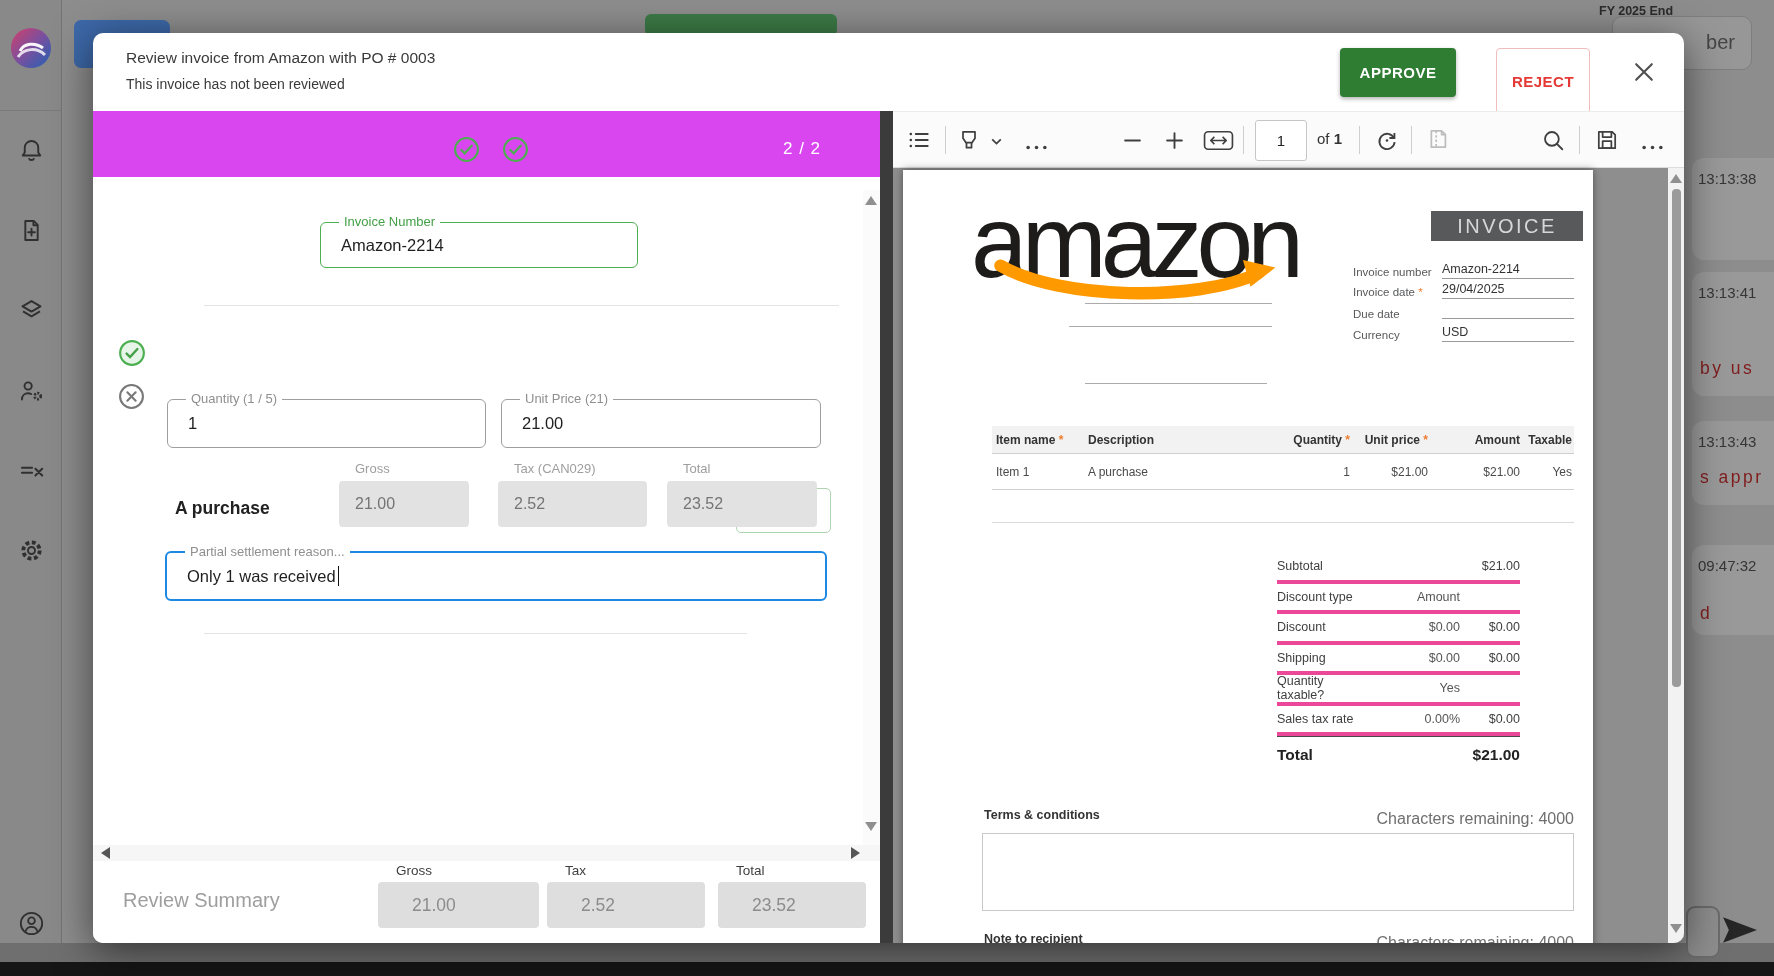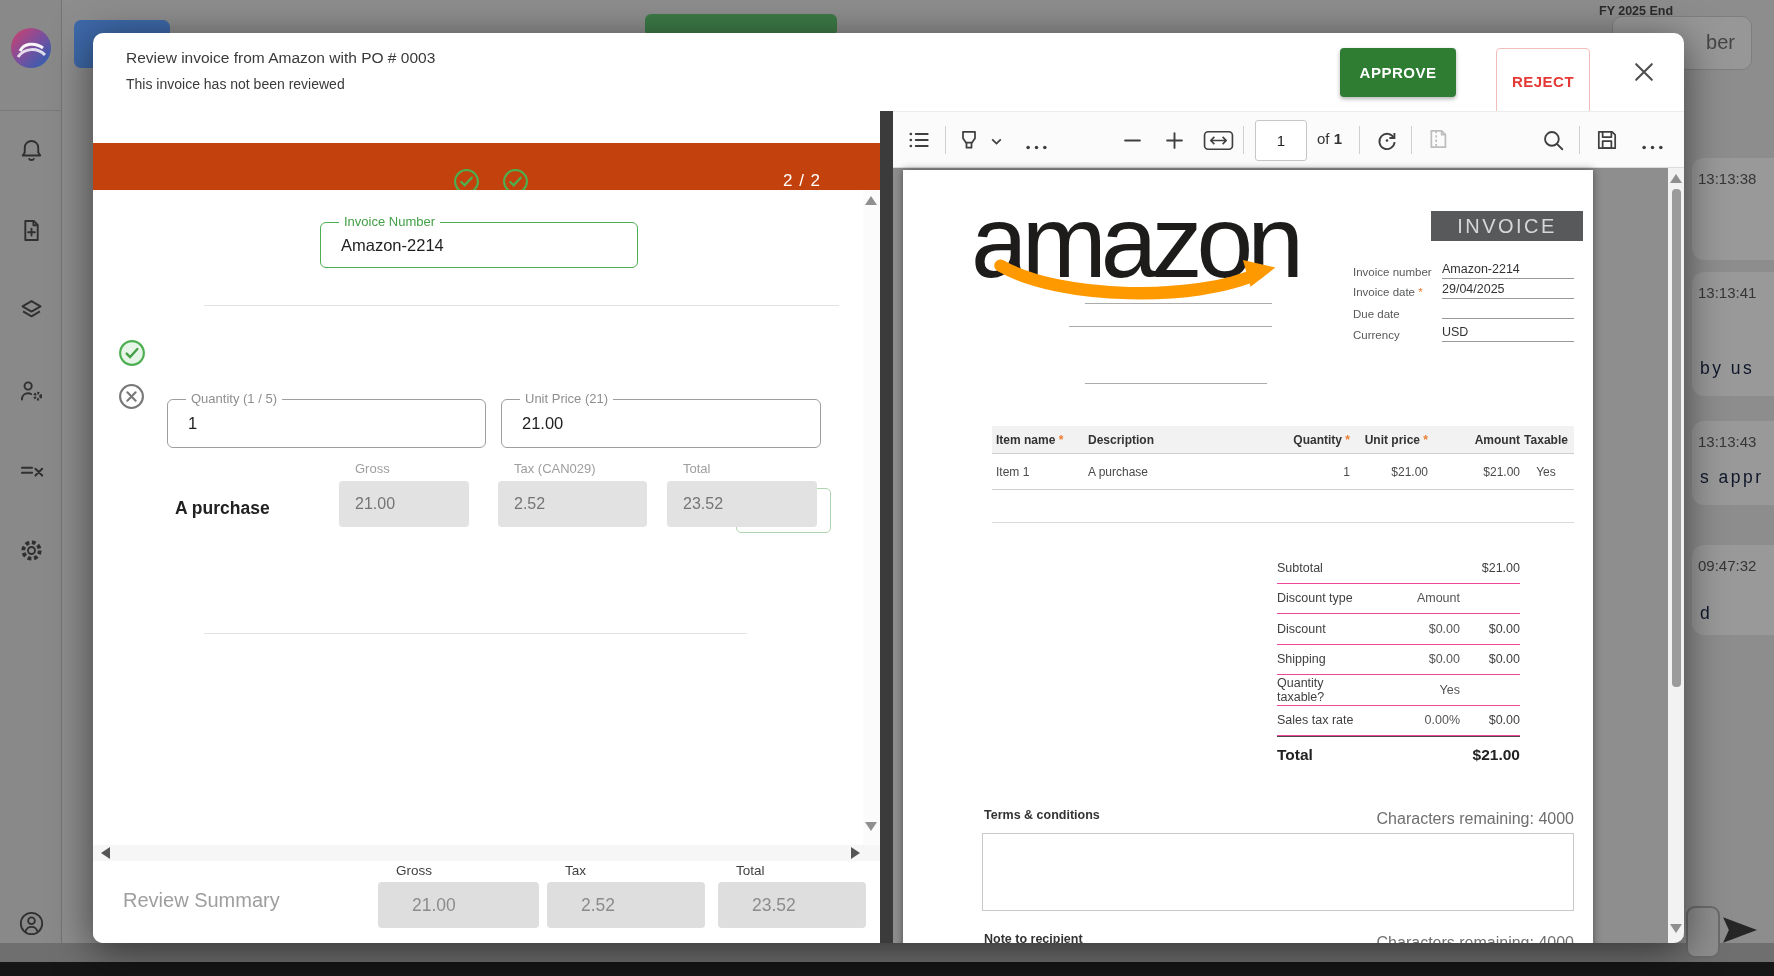--- a/index.html
+++ b/index.html
@@ -14,40 +14,40 @@
   .logo-circle { left:11px; top:28px; width:40px; height:40px; border-radius:50%;
                  background:linear-gradient(135deg,#b8457a 15%,#7a4f9e 50%,#3c5cae 85%); }
   .side-icon { left:18px; width:27px; height:27px; }
   .bg-btn-blue  { left:74px; top:20px; width:96px; height:48px; border-radius:7px; background:#3d68a8; z-index:1; }
   .bg-btn-green { left:645px; top:14px; width:192px; height:22px; border-radius:6px; background:#3c7a46; z-index:1; }
   .fy-label { left:1599px; top:4px; font-size:12.5px; font-weight:bold; color:#2b2b2b; z-index:1; }
   .ber-box { left:1612px; top:16px; width:140px; height:54px; border:1.5px solid #7e7e7e; border-radius:10px;
              background:#979797; color:#454545; font-size:20px; line-height:51px; text-align:right; padding-right:16px; z-index:1; }
   .chat-card { left:1692px; width:96px; background:#999999; border-radius:12px 0 0 12px; z-index:1; }
   .chat-time { position:absolute; left:6px; top:12px; font-size:15px; color:#363636; white-space:nowrap; }
-  .chat-snip { position:absolute; left:8px; font-size:17.5px; letter-spacing:2.5px; color:#0f172a; white-space:nowrap; }
+  .chat-snip { position:absolute; left:8px; font-size:17.5px; letter-spacing:2.5px; color:#7f1d1d; white-space:nowrap; }
   .chat-input { left:1686px; top:906px; width:34px; height:52px; border:2px solid #6b6b6b; border-radius:9px; background:#8d8d8d; z-index:3; }
   .send-wrap { left:1722px; top:916px; width:36px; height:28px; z-index:3; }
   .band-mid { left:0; top:943px; width:1774px; height:19px; background:#6f6f6f; z-index:2; }
   .band-dark { left:0; top:962px; width:1774px; height:14px; background:#161616; z-index:2; }
 
   
   .modal { left:93px; top:33px; width:1591px; height:910px; background:#fff; border-radius:10px;
            box-shadow:0 8px 40px rgba(0,0,0,.55); z-index:10; overflow:hidden; }
   .m-title { left:33px; top:16px; font-size:15.5px; color:#3a3a3a; }
   .m-subtitle { left:33px; top:43px; font-size:14px; color:#3a3a3a; }
   .btn-approve { left:1247px; top:15px; width:116px; height:49px; background:#2e7d32; border:none; border-radius:4px;
                  color:#fff; font-weight:bold; font-size:15px; letter-spacing:.5px; box-shadow:0 2px 4px rgba(0,0,0,.3);
                  font-family:"Liberation Sans",sans-serif; cursor:pointer; }
   .btn-reject { left:1403px; top:15px; width:94px; height:66px; background:#fff; border:1px solid #f1bcbc; border-radius:4px;
                 color:#e53935; font-weight:bold; font-size:15px; letter-spacing:.5px; font-family:"Liberation Sans",sans-serif; cursor:pointer; }
   .btn-close { left:1538px; top:26px; width:26px; height:26px; cursor:pointer; }
 
   
-  .form-toolbar { left:0; top:78px; width:787px; height:66px; background:#c2410c;margin-top:32px; }
+  .form-toolbar { left:0; top:78px; width:787px; height:66px; background:#d946ef; }
   .check-ic { top:25px; width:27px; height:27px; }
   .pager { left:690px; top:28px; width:85px; font-size:17px; color:#fff; letter-spacing:1px; }
   .form-area { left:0; top:157px; width:787px; height:655px; background:#fff; }
   .fld { position:absolute; border-radius:6px; background:#fff; }
   .fld-label { position:absolute; top:-9px; left:18px; background:#fff; padding:0 5px; font-size:13px; color:#8f8f8f; white-space:nowrap; }
   .fld-value { position:absolute; left:20px; top:0; height:100%; display:flex; align-items:center; font-size:16.5px; color:#1f1f1f; }
   .green-b { border:1.5px solid #4caf50; }
   .gray-b { border:1px solid #9e9e9e; }
   .blue-b { border:2px solid #1e88e5; }
   .divider { position:absolute; height:1px; background:#e3e3e3; }
@@ -89,24 +89,24 @@
   .inv-badge { position:absolute; left:528px; top:41px; width:152px; height:30px; background:#58595b; color:#d6d7d9;
                font-size:20px; letter-spacing:2.5px; text-align:center; line-height:30px; }
   .meta-label { position:absolute; left:450px; font-size:11.5px; color:#58595b; }
   .meta-value { position:absolute; left:539px; width:132px; font-size:12.5px; color:#333; border-bottom:1px solid #9a9a9a; padding-bottom:2px; min-height:15px; }
   .star { color:#ed7d31; }
   .blank-line { position:absolute; height:1px; background:#ababab; }
   .inv-table { position:absolute; left:89px; top:256px; width:582px; font-size:12px; color:#3f3f3f; }
   .t-head { display:flex; background:#f2f2f2; border-bottom:1px solid #cfcfcf; height:28px; align-items:center; font-weight:bold; color:#333; }
   .t-row { display:flex; height:36px; align-items:center; border-bottom:1px solid #cfcfcf; color:#4a4a4a; }
   .c0{width:96px;padding-left:4px;} .c1{width:180px;} .c2{width:82px;text-align:right;} .c3{width:78px;text-align:right;}
-  .c4{width:92px;text-align:right;} .c5{width:54px;text-align:center;padding-right:2px;}
+  .c4{width:92px;text-align:right;} .c5{width:54px;text-align:right;padding-right:2px;}
   .t-extra { position:absolute; left:89px; top:352px; width:582px; height:1px; background:#d9d9d9; }
   .totals { position:absolute; left:374px; top:383px; width:243px; font-size:12.5px; color:#3f3f3f; }
-  .tot-row { display:flex; align-items:center; height:30.5px; border-bottom:1px solid #ec4899; }
+  .tot-row { display:flex; align-items:center; height:30.5px; border-bottom:4px solid #ec4899; }
   .tot-label { flex:1; }
   .tot-mid { width:90px; text-align:right; color:#555; }
   .tot-right { width:60px; text-align:right; }
   .tot-grand { display:flex; align-items:center; height:36px; border-top:1.5px solid #4a4a4a; font-size:15.5px; font-weight:bold; color:#222; }
   .sec-label { position:absolute; font-size:12.5px; font-weight:bold; color:#333; }
   .chars { position:absolute; font-size:16px; color:#6e6e6e; }
   .terms-box { position:absolute; left:79px; top:663px; width:592px; height:78px; border:1px solid #c9c9c9; background:#fff; }
 </style>
 </head>
 <body>
@@ -260,20 +260,27 @@
         <span class="fld-value">21.00</span>
       </div>
 
       <span class="ro-label" style="left:262px;top:271px">Gross</span>
       <div class="ro-box" style="left:246px;top:291px;width:130px;height:46px">21.00</div>
       <span class="ro-label" style="left:421px;top:271px">Tax (CAN029)</span>
       <div class="ro-box" style="left:405px;top:291px;width:149px;height:46px">2.52</div>
       <span class="ro-label" style="left:590px;top:271px">Total</span>
       <div class="ro-box" style="left:574px;top:291px;width:150px;height:46px">23.52</div>
 
+      <div class="fld blue-b" style="left:72px;top:361px;width:662px;height:50px">
+        <span class="fld-label">Partial settlement reason...</span>
+        <span class="fld-value">
+            <span>Only 1 was received</span>
+            <span class="caret"></span>
+          </span>
+      </div>
 
       <div class="divider" style="left:111px;top:443px;width:543px"></div>
     </div>
 
     <div class="abs vscroll">
       <div class="tri-up" style="position:absolute;left:2px;top:6px"></div>
       <div class="tri-down" style="position:absolute;left:2px;top:632px"></div>
     </div>
     <div class="abs hscroll">
       <div class="tri-left" style="position:absolute;left:8px;top:2px"></div>

